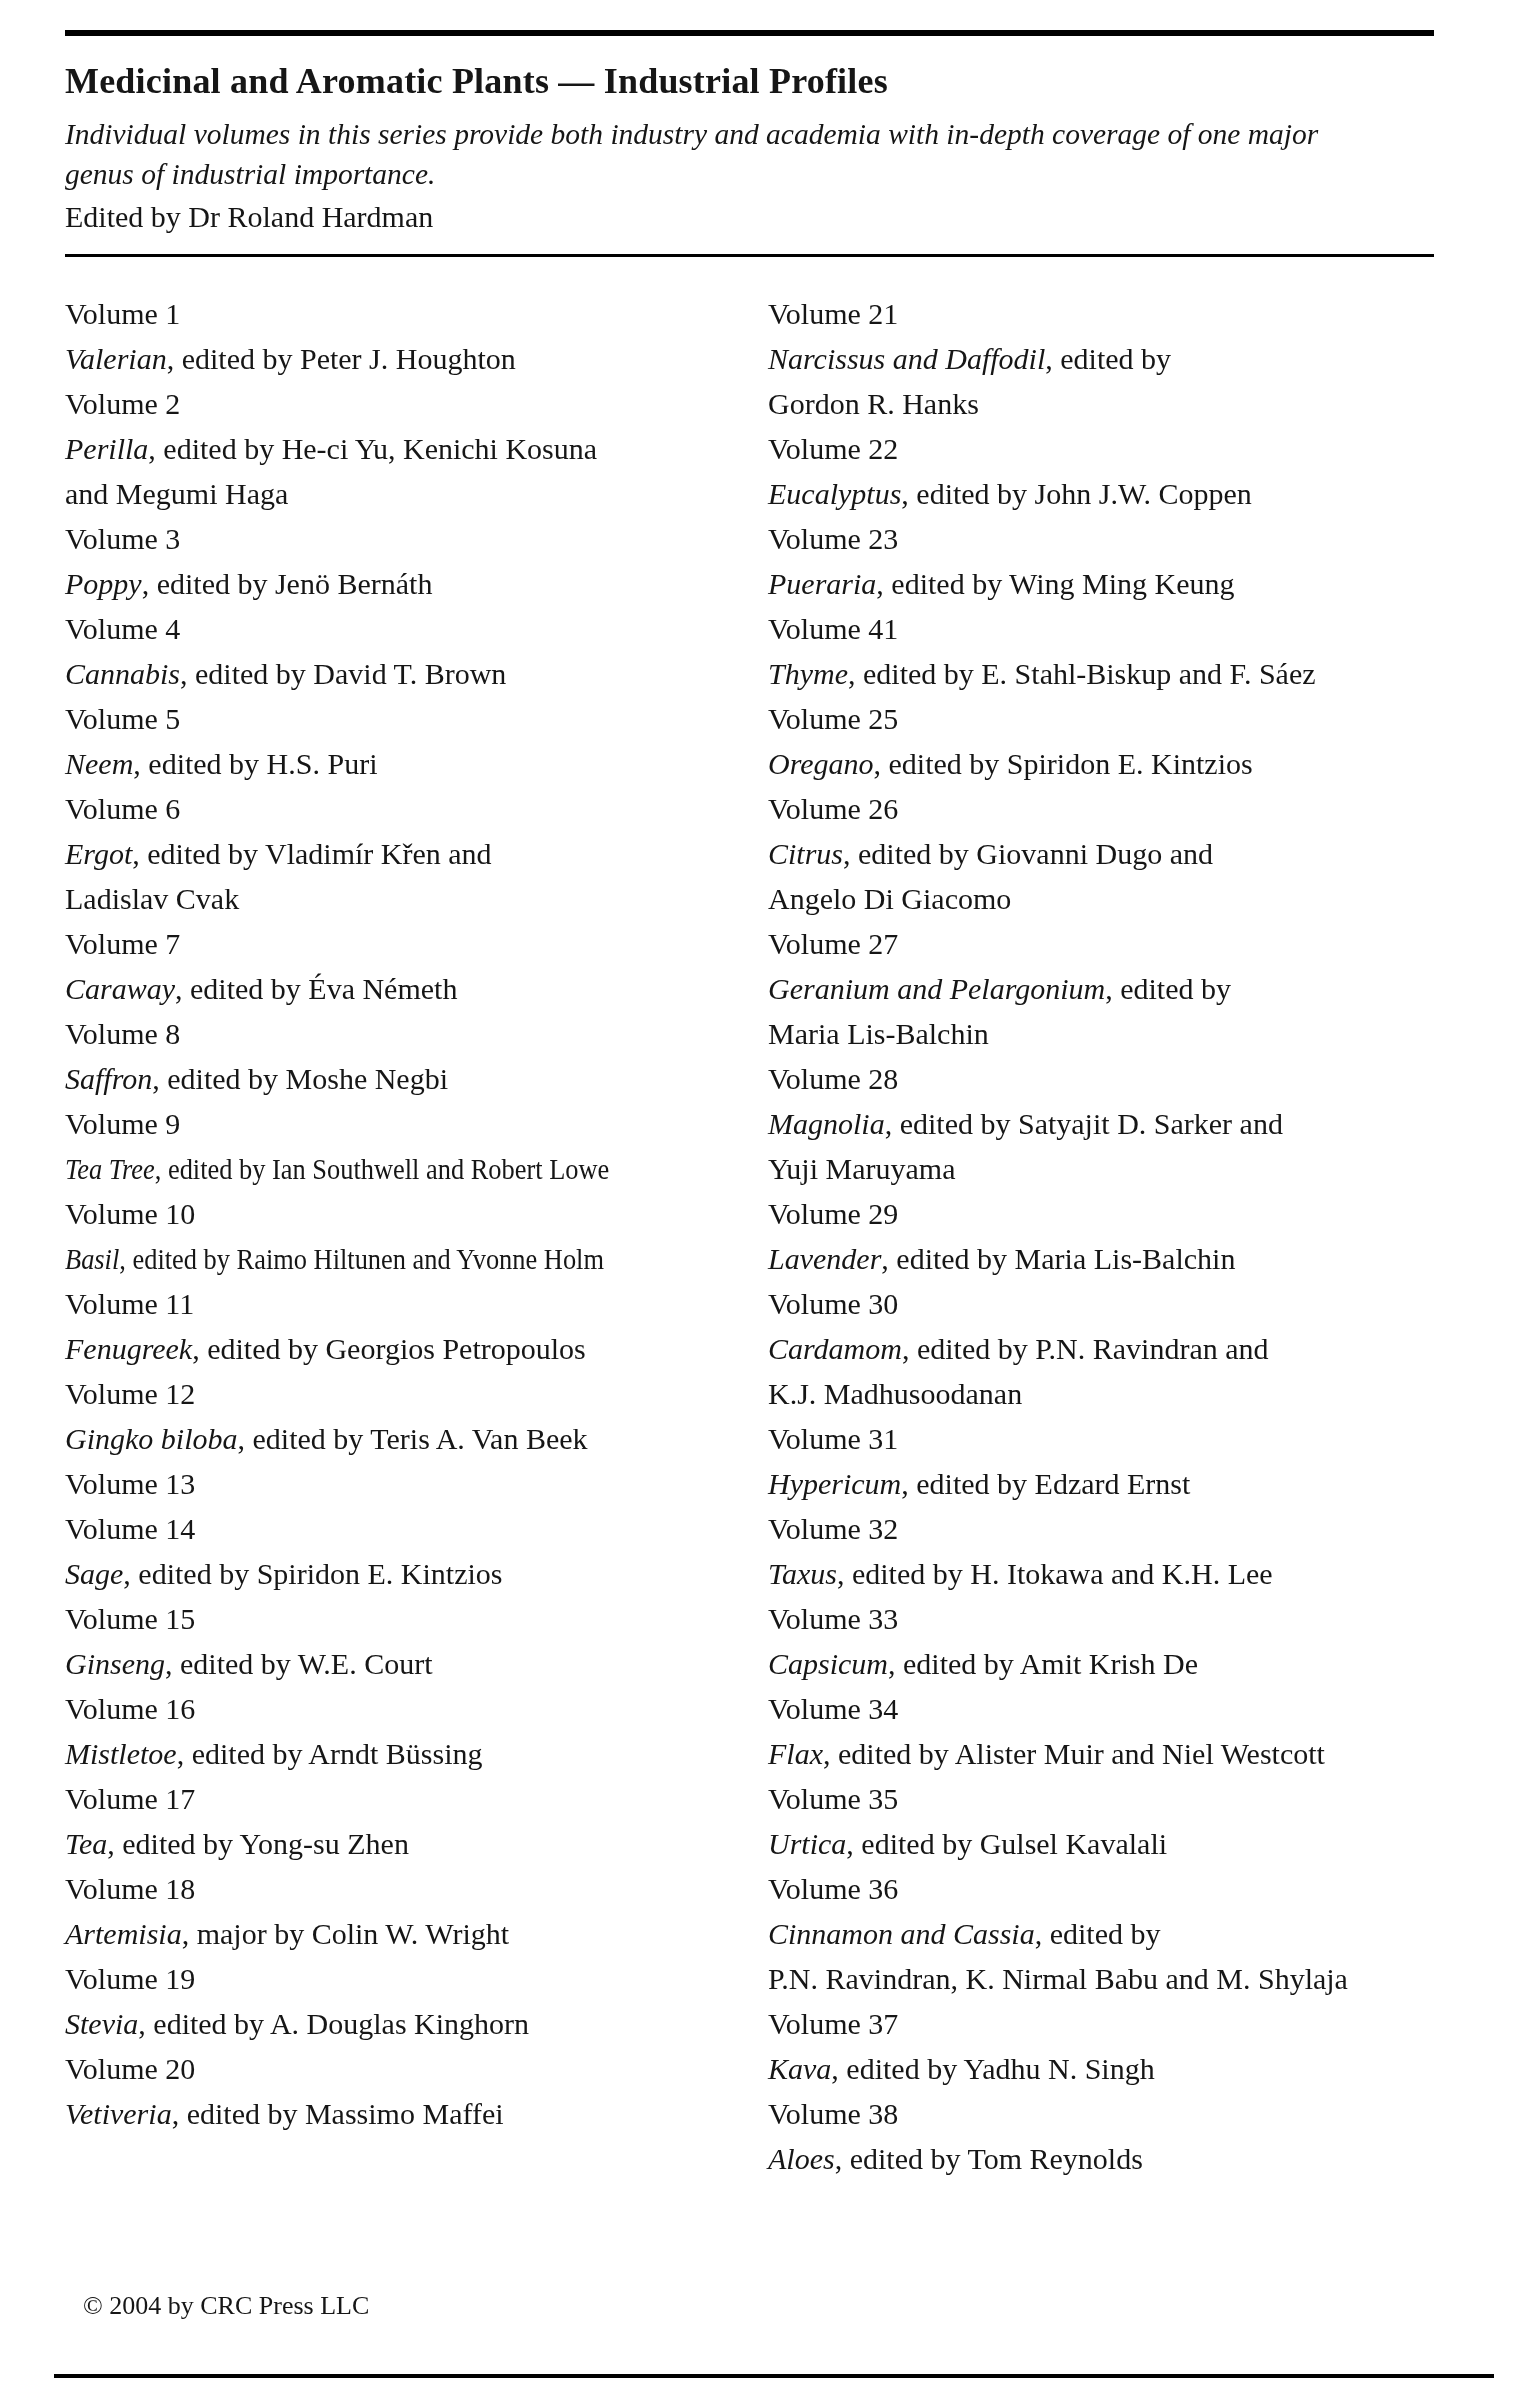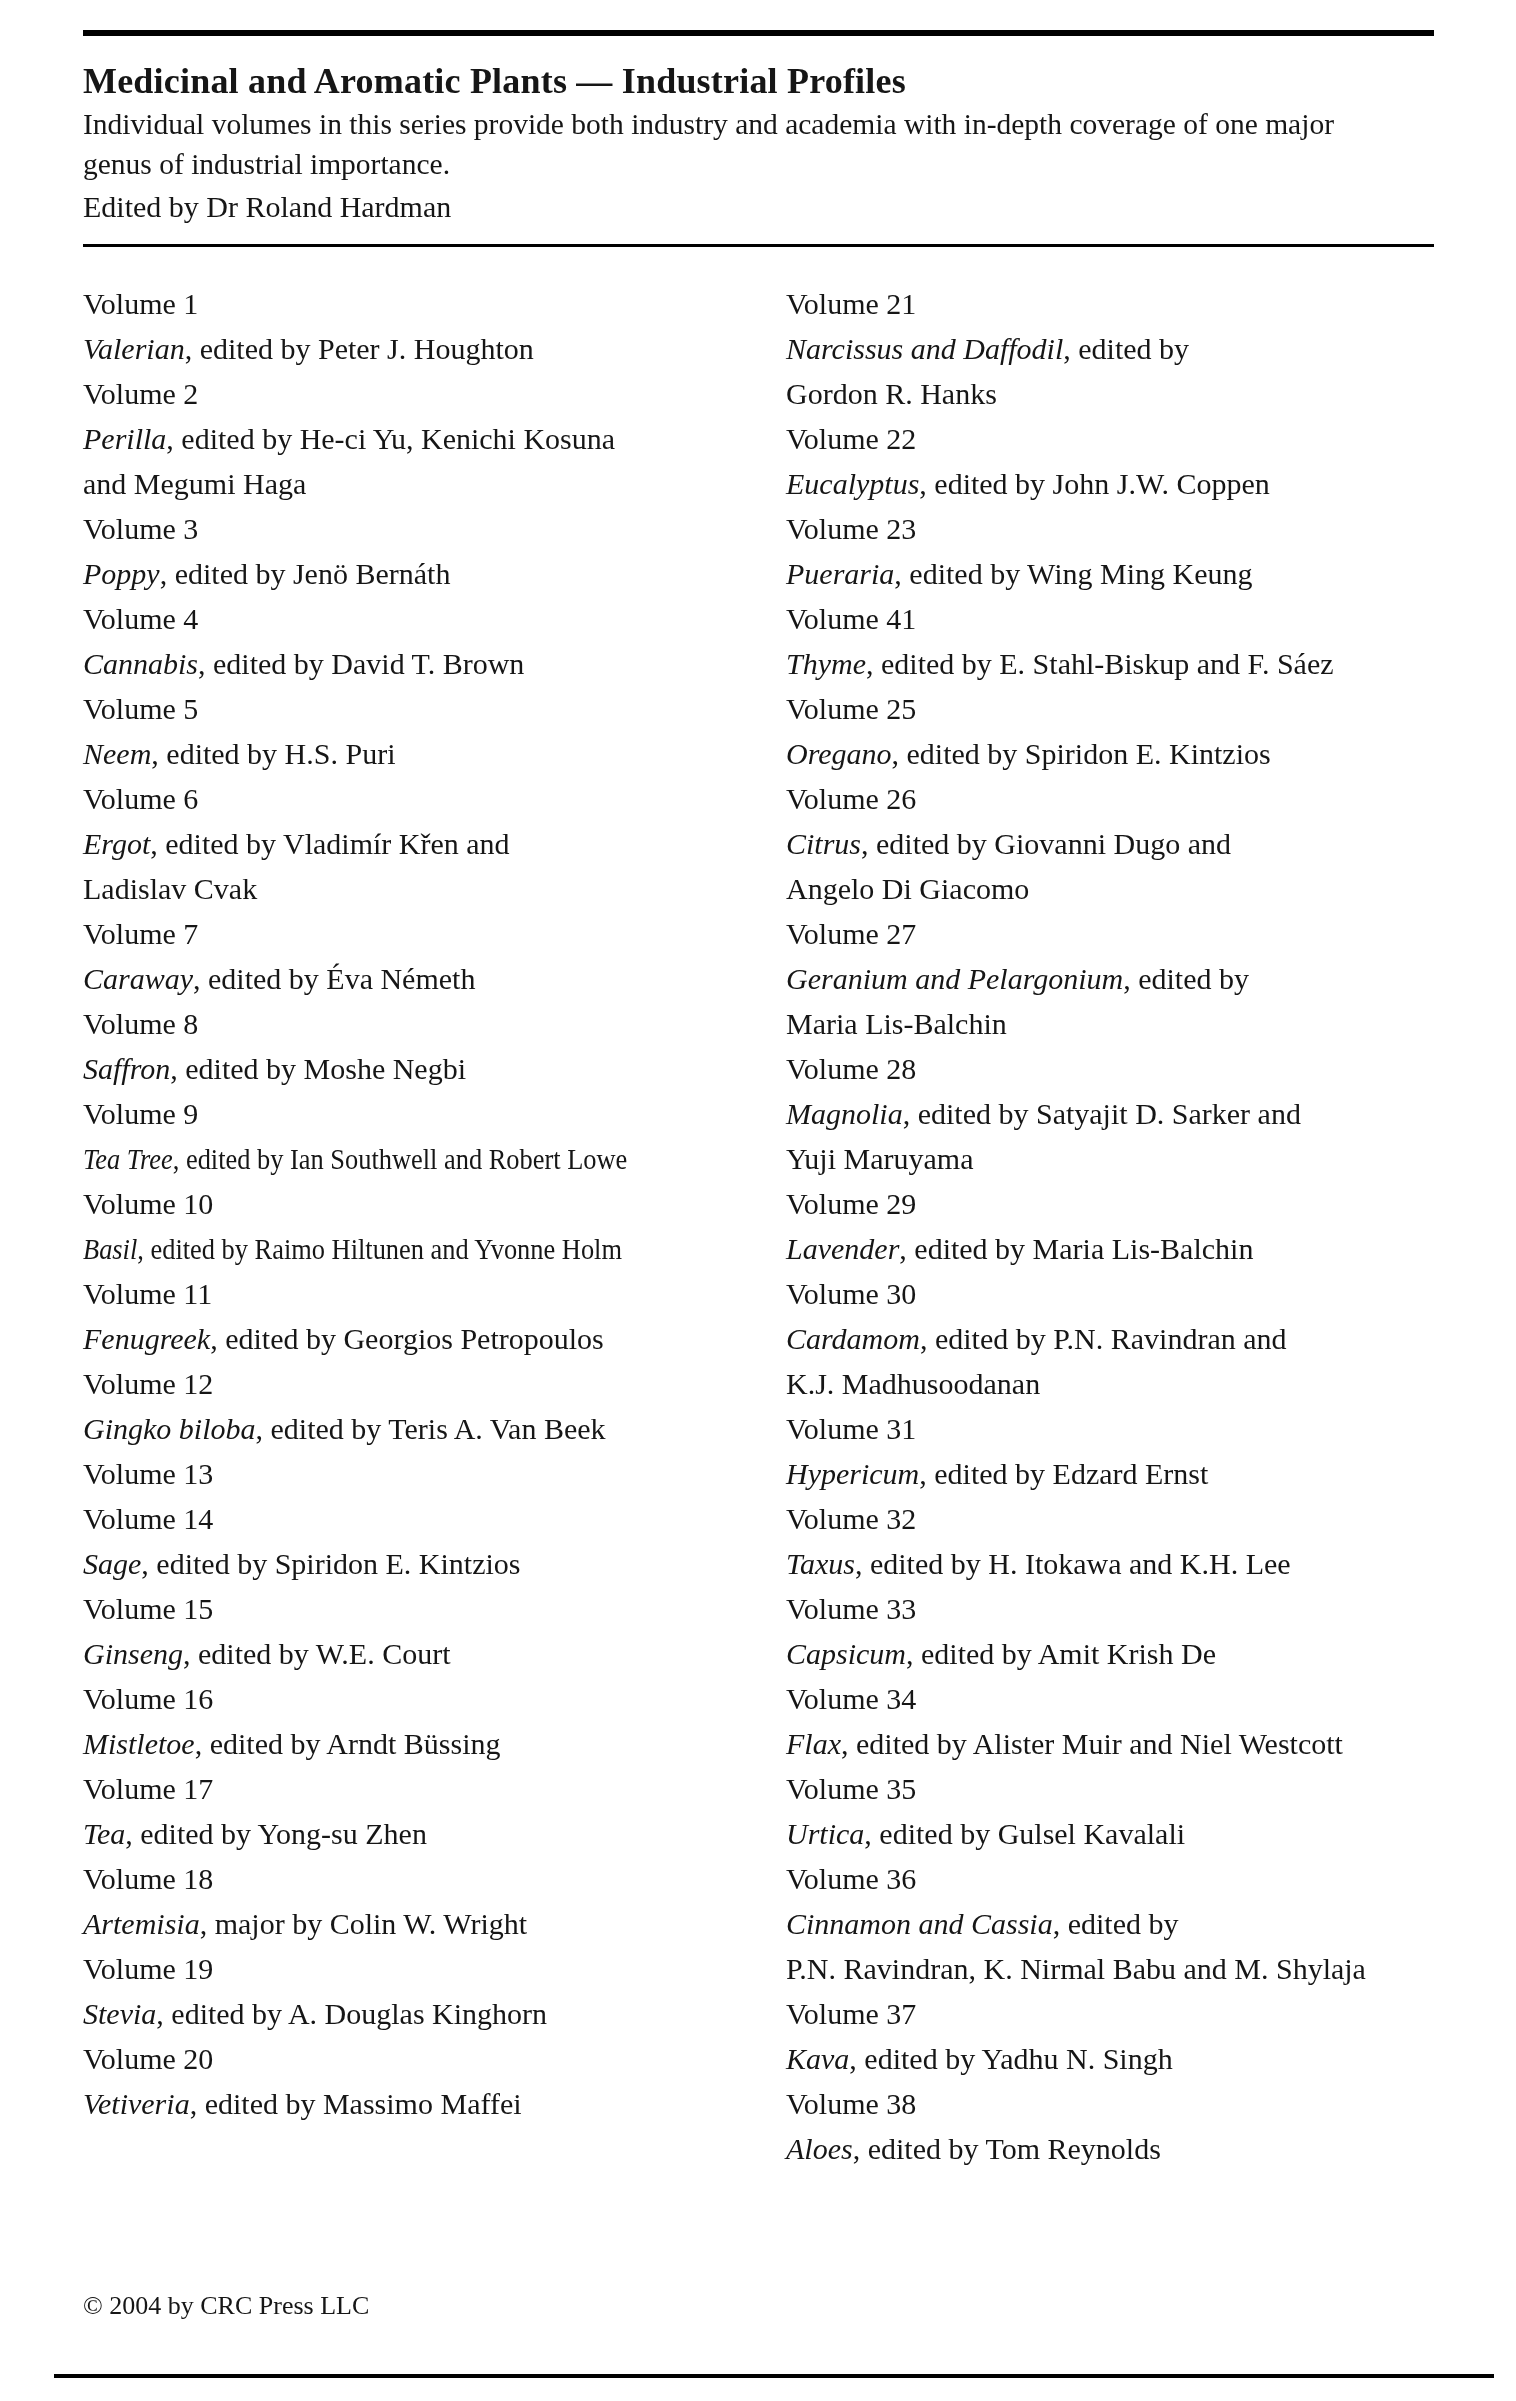--- a/index.html
+++ b/index.html
@@ -10,36 +10,37 @@
     color: #161616;
     font-family: "Liberation Serif", "DejaVu Serif", serif;
   }
   .page {
     position: relative;
     width: 1517px;
     height: 2401px;
     overflow: hidden;
     background: #ffffff;
   }
-  .content { padding: 30px 83px 0 83px; }
+  .content { padding: 30px 83px 0 65px; }
 
   .rule-top { height: 5.9px; background: #000000; }
   .rule-mid { height: 2.5px; background: #000000; margin-top: 17px; }
 
   .series-title {
     margin-top: 22px;
     font-size: 36px;
     line-height: 46px;
     font-weight: bold;
     letter-spacing: 0.2px;
   }
   .series-desc {
-    margin-top: 0;
+    margin-top: 10px;
     font-size: 29.5px;
     line-height: 40px;
+    font-style: italic;
     white-space: pre-line;
   }
   .series-editor {
     margin-top: 3.4px;
     font-size: 30px;
     line-height: 40px;
   }
 
   .columns {
     display: flex;

